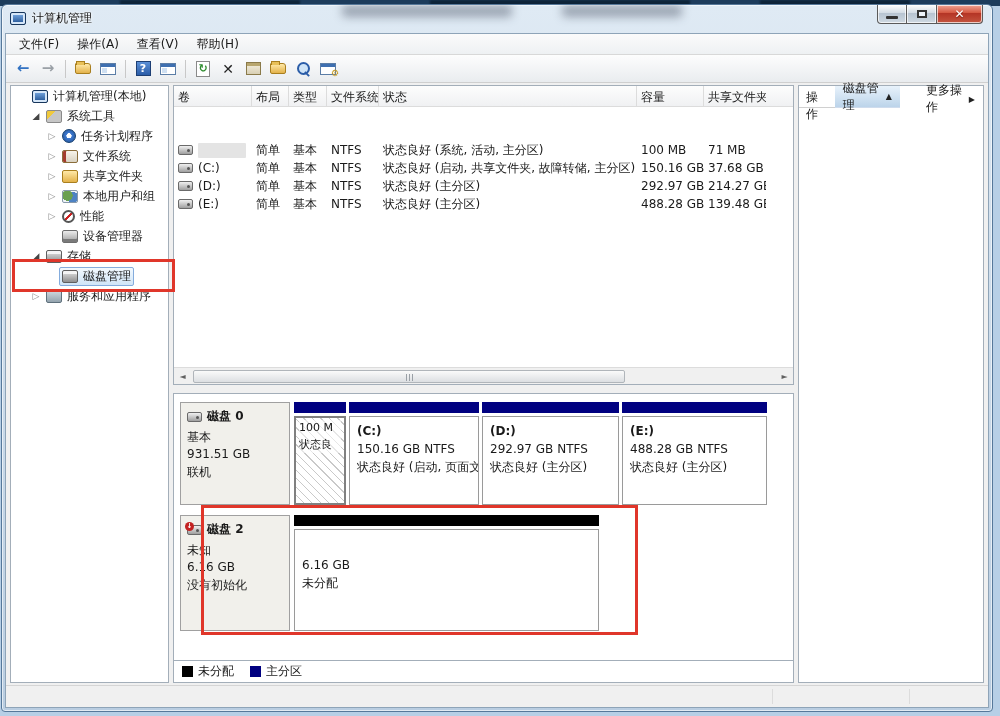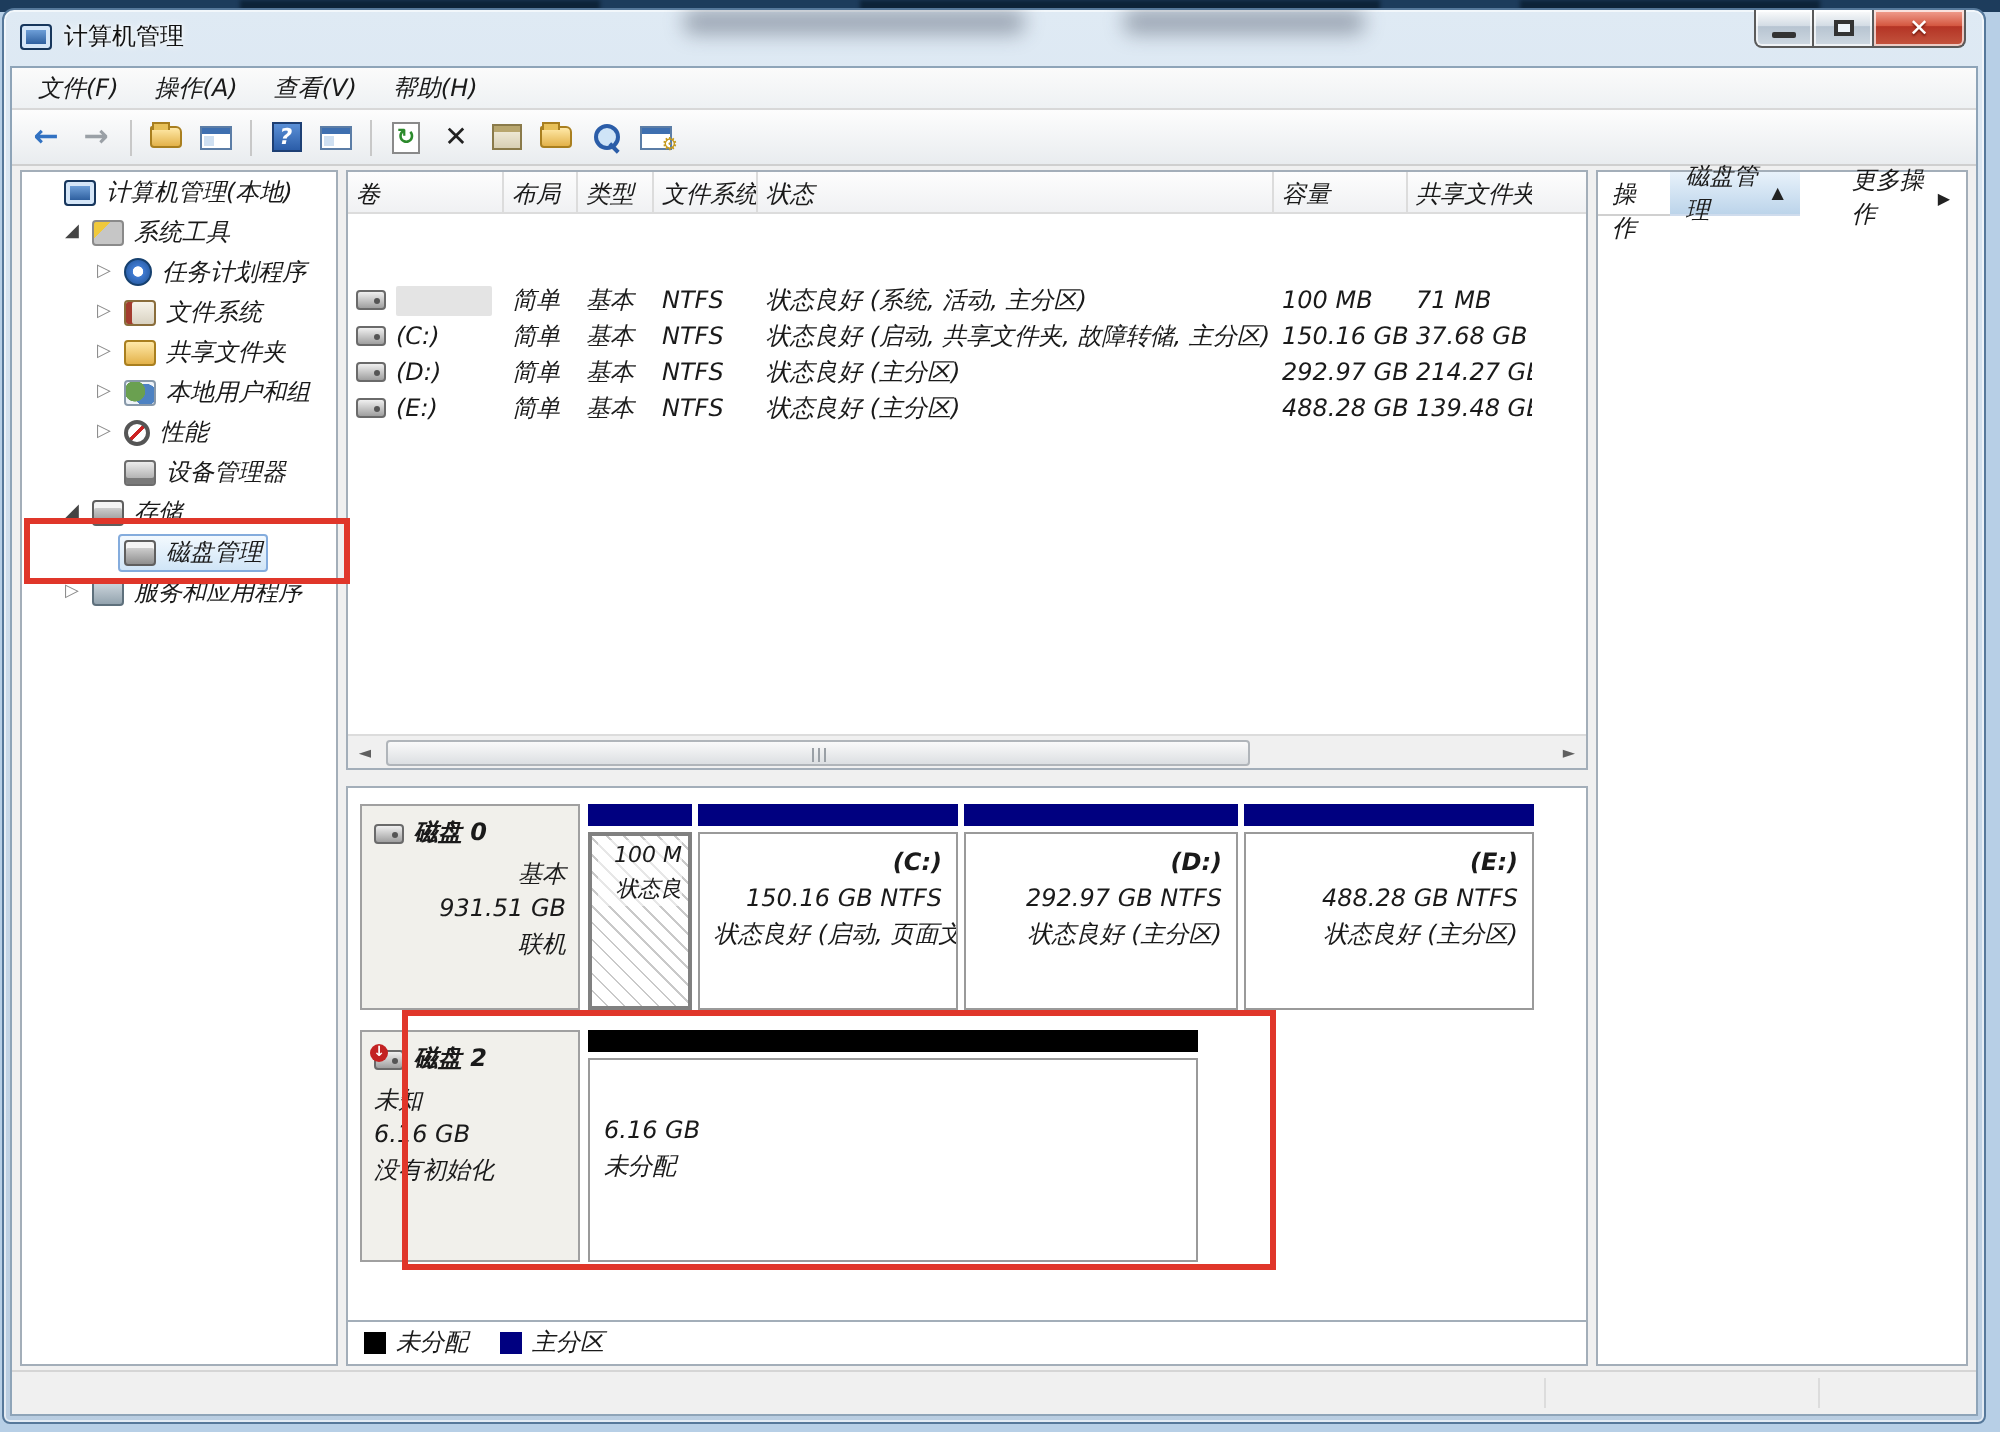--- a/index.html
+++ b/index.html
@@ -25,21 +25,21 @@
     background:linear-gradient(#fdfdfd,#d2dbe4 45%,#b7c4d1 46%,#cfd9e2); box-shadow:inset 0 0 0 1px rgba(255,255,255,.7); }
   .wbtn.min { width:30px; border-radius:0 0 0 4px; }
   .wbtn.max { width:30px; border-left:none; }
   .wbtn.close { width:46px; border-left:none; border-radius:0 0 4px 0; color:#fff; font-weight:bold; font-size:12px;
     background:linear-gradient(#f2a393,#d3553e 45%,#b43425 46%,#c4553f); text-shadow:0 1px 1px #7a1d10; }
   .glyph-min { width:12px; height:3px; background:#333; margin-top:6px; border-radius:1px; }
   .glyph-max { width:10px; height:8px; border:2px solid #333; background:#eef4fa; }
 
   
   .client { position:absolute; left:3px; right:3px; top:28px; bottom:3px;
-    background:#f0f0f0; border:1px solid #8ea4b8; display:flex; flex-direction:column;font-style:italic; }
+    background:#f0f0f0; border:1px solid #8ea4b8; display:flex; flex-direction:column; }
   .menubar { height:21px; background:linear-gradient(#fbfbfb,#eef1f3); border-bottom:1px solid #d8d8d8;
     display:flex; align-items:center; padding-left:4px; }
   .menu-item { padding:2px 9px; cursor:default; }
   .toolbar { height:28px; background:linear-gradient(#fdfdfd,#e9ecef); border-bottom:1px solid #cfcfcf;
     display:flex; align-items:center; padding-left:6px; gap:3px; }
   .tsep { width:1px; height:18px; background:#c8c8c8; margin:0 3px; }
   .tbtn { width:22px; height:22px; display:flex; align-items:center; justify-content:center; border-radius:2px; }
 
   
   .arr { font-size:15px; font-weight:bold; line-height:1; }
@@ -104,21 +104,21 @@
   .sthumb { height:13px; width:432px; margin-left:2px; border:1px solid #b0b5ba; border-radius:2px;
     background:linear-gradient(#fafafa,#dcdfe2); position:relative; }
   .sthumb::after { content:""; position:absolute; left:50%; top:3px; width:1px; height:7px; background:#9aa0a6;
     box-shadow:-3px 0 0 #9aa0a6, 3px 0 0 #9aa0a6; }
 
   .splitter { height:8px; flex:none; }
 
   
   .gfx-pane { flex:1; display:flex; flex-direction:column; overflow:hidden; position:relative; }
   .diskrow { display:flex; margin:0 0 0 6px; }
-  .diskrow.d0 { margin-top:8px; height:103px;text-align:right; }
+  .diskrow.d0 { margin-top:8px; height:103px; }
   .diskrow.d2 { margin-top:10px; height:116px; }
   .diskhdr { width:110px; flex:none; border:1px solid #a0a0a0; background:#f1f0eb; padding:5px 6px; }
   .diskhdr .dh-title { display:flex; align-items:center; font-weight:bold; margin-bottom:4px; }
   .diskhdr .dh-line { line-height:1.45; }
   .parts { display:flex; gap:3px; margin-left:4px; }
   .part { display:flex; flex-direction:column; }
   .pbar { height:11px; flex:none; }
   .pbody { flex:1; margin-top:3px; border:1px solid #9a9a9a; background:#fff; padding:5px 7px; overflow:hidden; white-space:nowrap; line-height:1.5; }
   .pbody .plabel { font-weight:bold; }
   .part.hatched .pbody { border:2px solid #808080; padding:2px 3px; font-size:11px;

